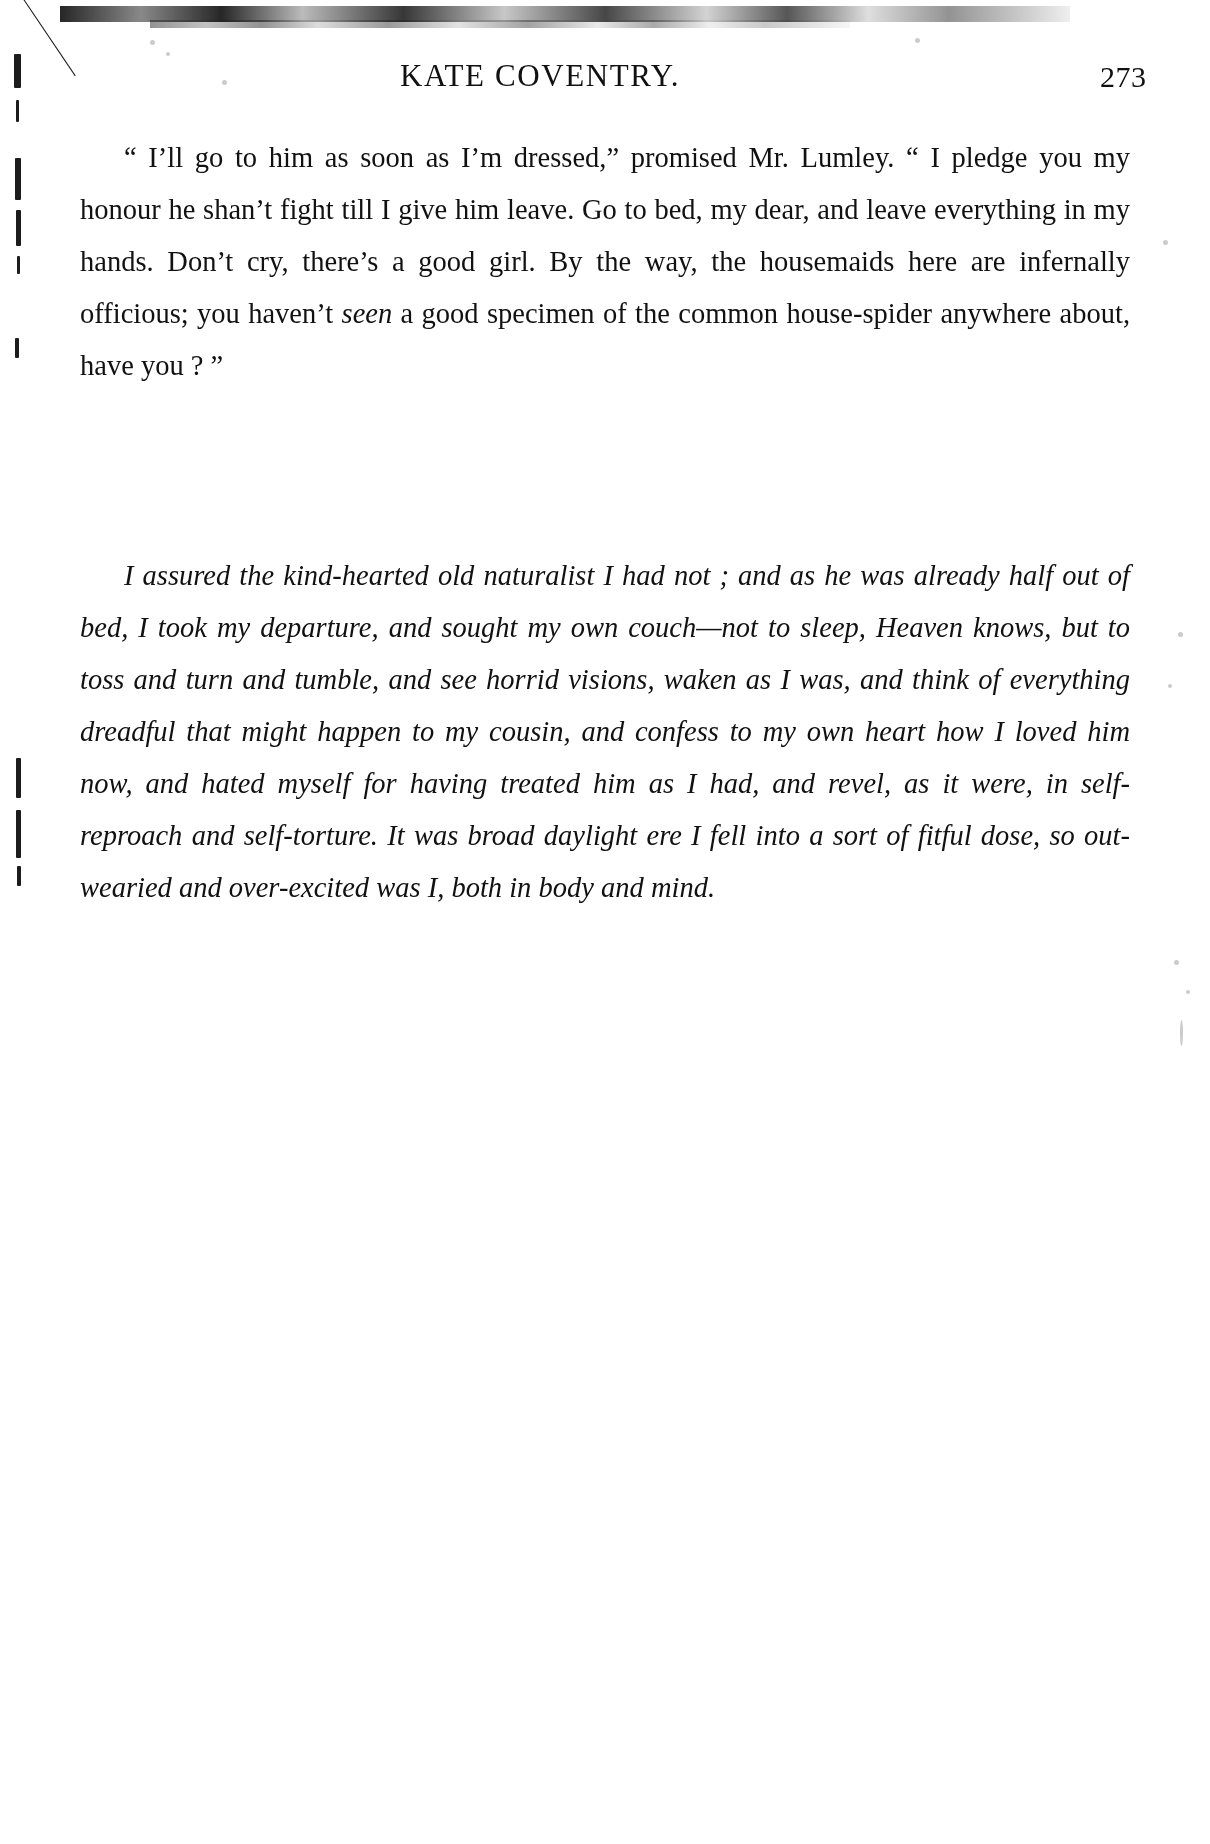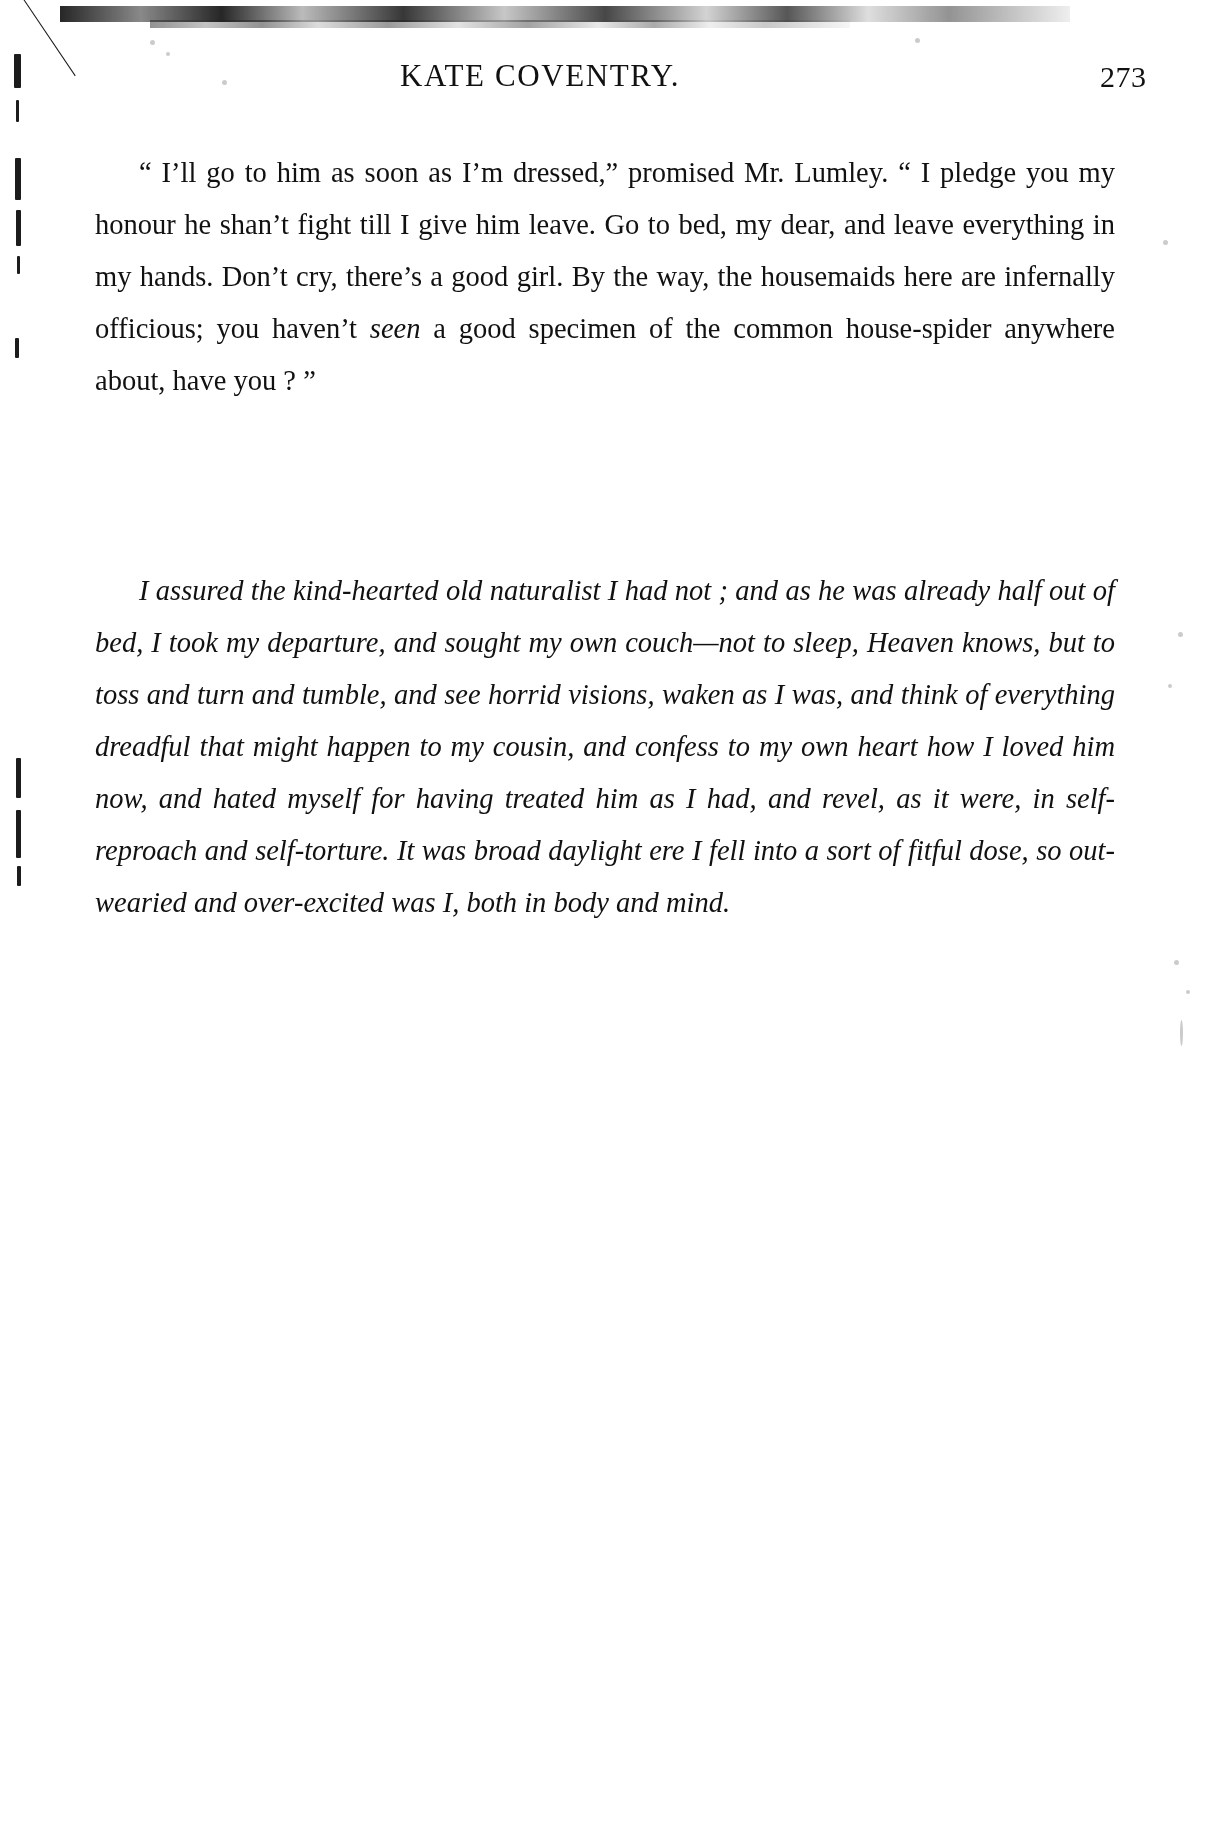--- a/index.html
+++ b/index.html
@@ -115,21 +115,21 @@
     width: 1050px;
     font-size: 28.5px;
     line-height: 52px;
     text-align: justify;
     text-justify: inter-word;
   }
   #para-1 { top: 132px; }
   #para-2 { top: 550px; font-style: italic; }
 
   .text-block p {
-    margin: 15px;
+    margin: 0;
   }
   .indent {
     text-indent: 44px;
   }
   .ital {
     font-style: italic;
   }
 </style>
 </head>
 <body>

